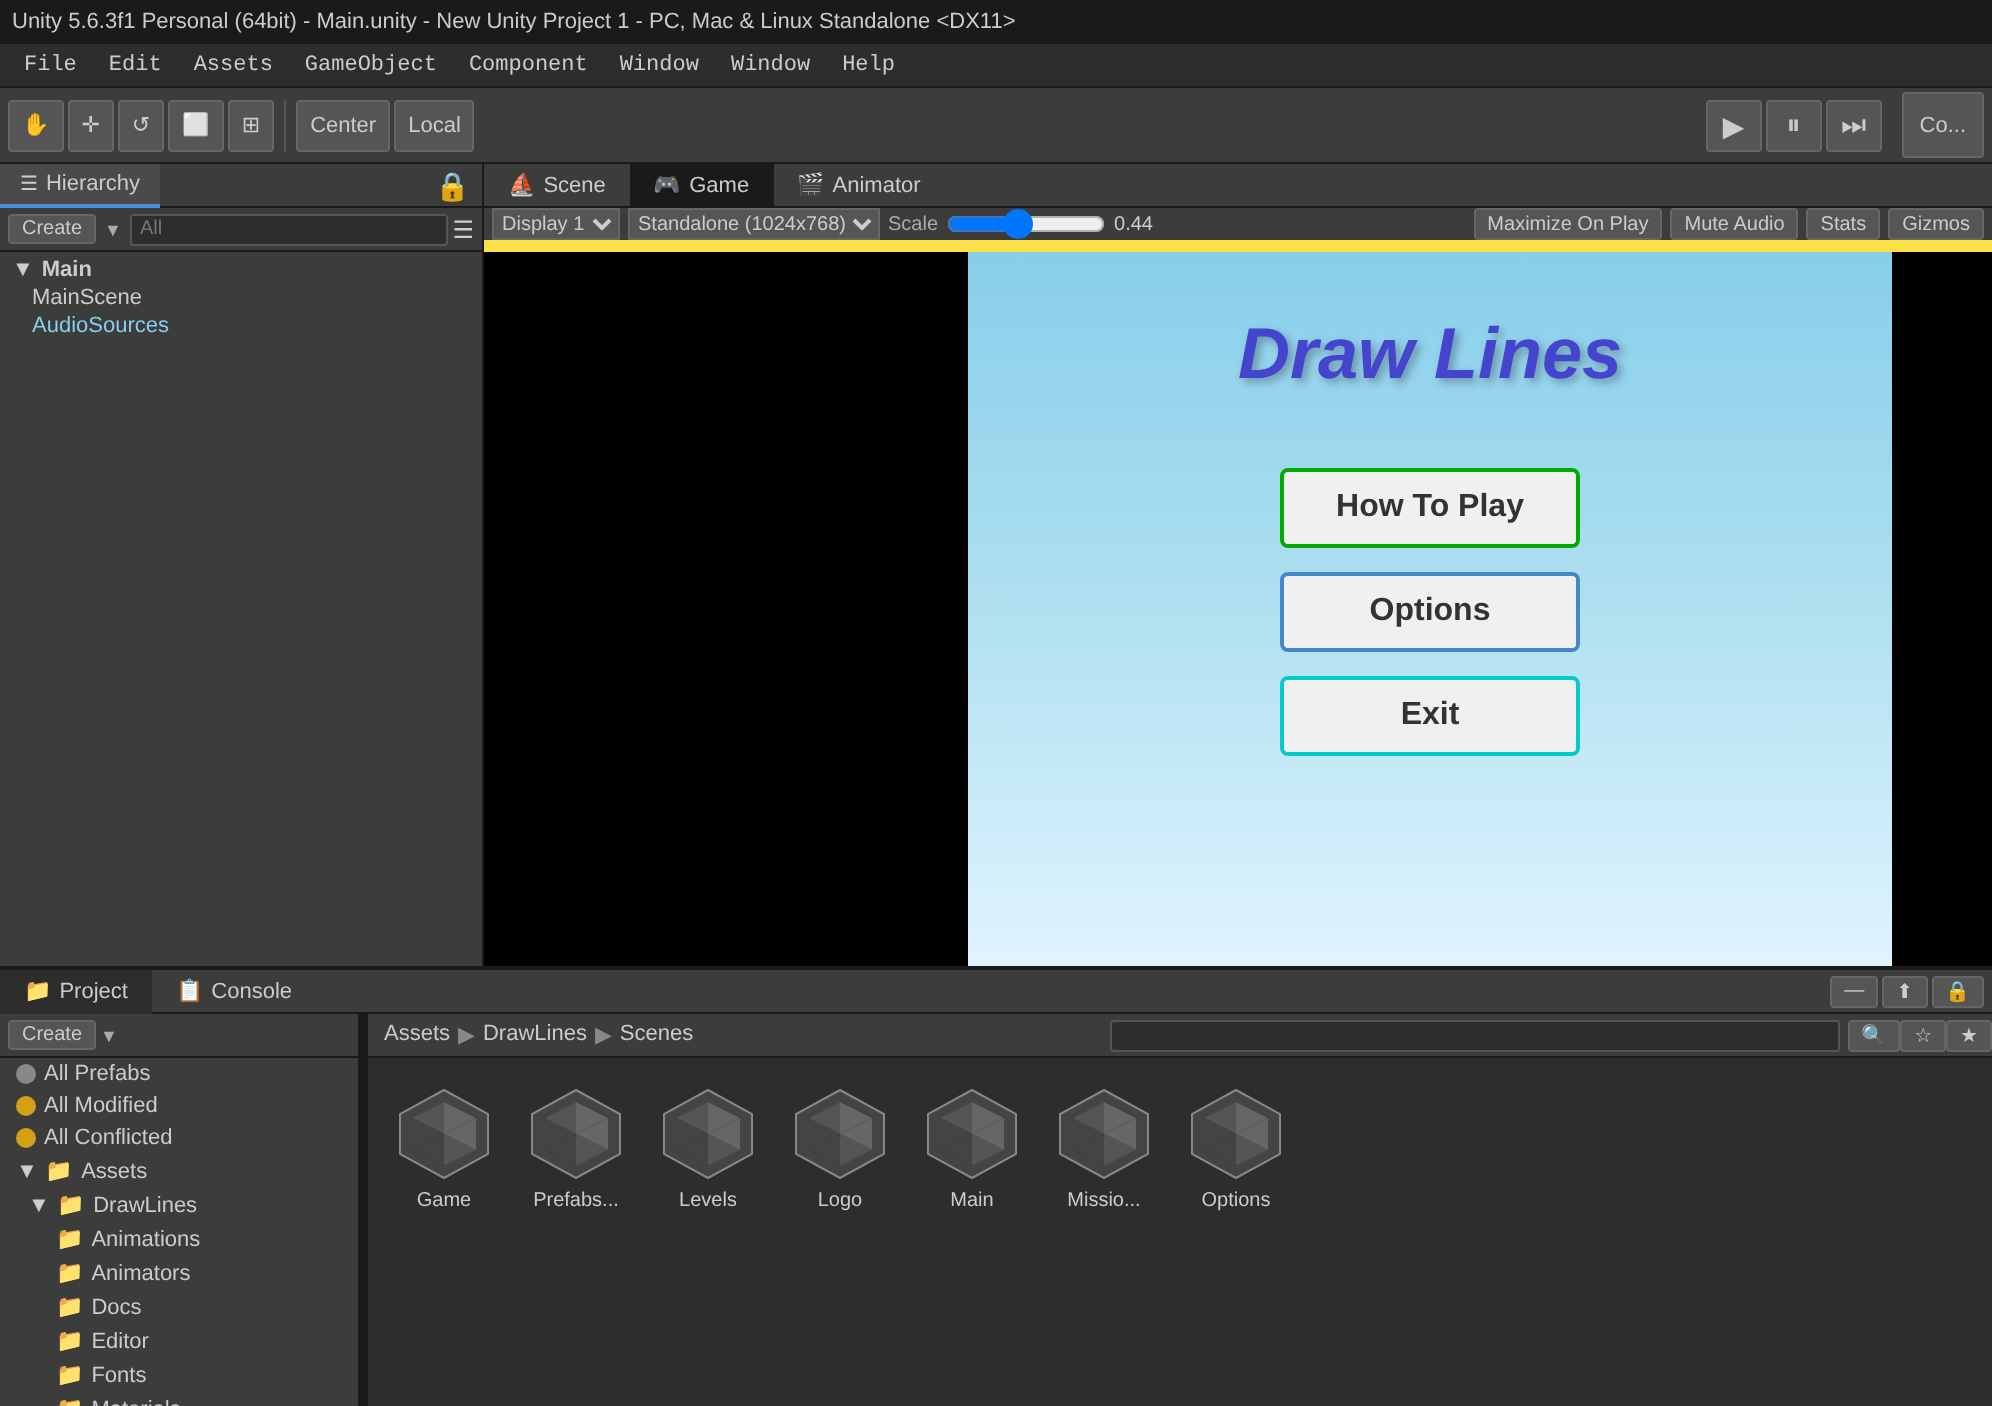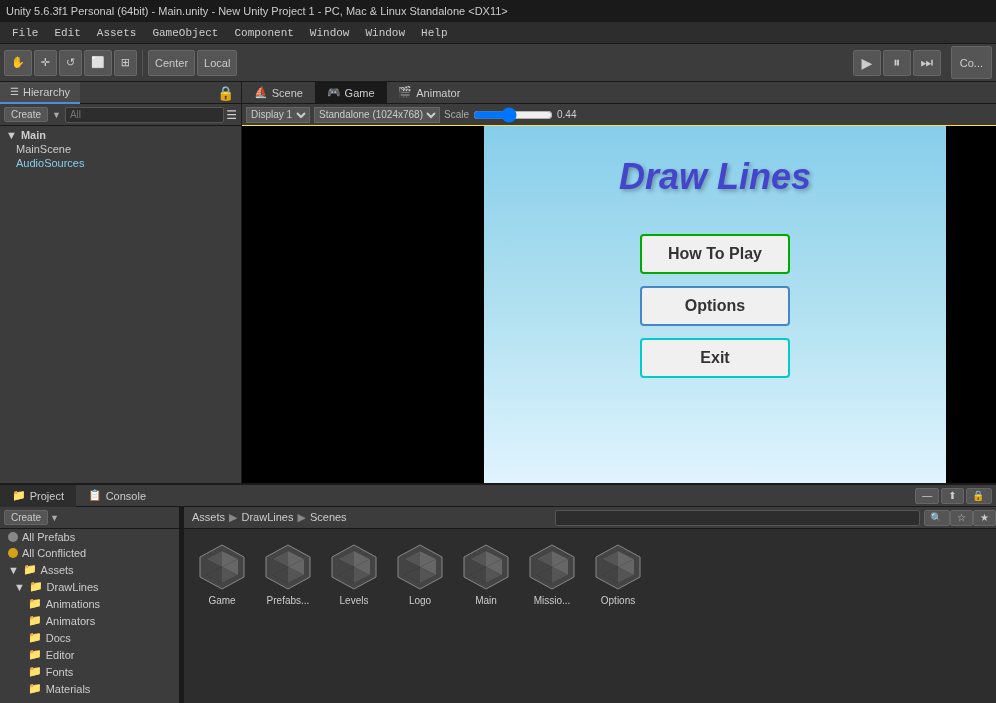--- a/index.html
+++ b/index.html
@@ -39,21 +39,21 @@
 
     
     #center-area { flex: 1; display: flex; flex-direction: column; background: #1a1a1a; }
 
     
     .view-tabs { display: flex; background: #3c3c3c; border-bottom: 1px solid #1a1a1a; height: 22px; align-items: center; }
     .view-tab { padding: 2px 12px; font-size: 11px; color: #ccc; cursor: pointer; height: 22px; display: flex; align-items: center; gap: 4px; }
     .view-tab.active { background: #1a1a1a; }
 
     
-    .game-toolbar { background: #3c3c3c; height: 22px; display: flex; align-items: center; padding: 0 4px; gap: 4px; border-bottom: 1px solid #fde047; font-size: 10px; }
+    .game-toolbar { background: #3c3c3c; height: 22px; display: flex; align-items: center; padding: 0 4px; gap: 4px; border-bottom: 6px solid #fde047; font-size: 10px; }
     .game-toolbar select { background: #555; border: 1px solid #666; color: #ccc; font-size: 10px; height: 16px; }
     .game-toolbar-label { color: #aaa; }
     .scale-slider { width: 80px; }
     .game-toolbar-right { margin-left: auto; display: flex; gap: 4px; align-items: center; }
     .small-btn { background: #555; border: 1px solid #666; color: #ccc; padding: 1px 6px; font-size: 10px; cursor: pointer; border-radius: 2px; height: 16px; display: flex; align-items: center; }
 
     
     #game-view { flex: 1; background: #e5e5e5; display: flex; align-items: stretch; }
     #game-canvas-left { width: 242px; background: #000; flex-shrink: 0; }
     #game-canvas { flex: 1; background: linear-gradient(to bottom, #87ceeb 0%, #b0e0f0 50%, #e0f4ff 100%); display: flex; flex-direction: column; align-items: center; padding: 20px; position: relative; }
@@ -197,20 +197,26 @@
     <div class="game-toolbar">
       <select>
         <option>Display 1</option>
       </select>
       <select>
         <option>Standalone (1024x768)</option>
       </select>
       <span class="game-toolbar-label">Scale</span>
       <input type="range" class="scale-slider" min="0" max="1" step="0.01" value="0.44" style="">
       <span>0.44</span>
+      <div class="game-toolbar-right">
+        <button class="small-btn">Maximize On Play</button>
+        <button class="small-btn">Mute Audio</button>
+        <button class="small-btn">Stats</button>
+        <button class="small-btn">Gizmos</button>
+      </div>
     </div>
 
     <div id="game-view">
       <div id="game-canvas-left"></div>
       <div id="game-canvas">
         <div class="game-title">Draw Lines</div>
         <div class="game-btn howtoplay">How To Play</div>
         <div class="game-btn options">Options</div>
         <div class="game-btn exit">Exit</div>
       </div>
@@ -244,20 +250,24 @@
         <button class="create-btn">Create</button>
         <span style="font-size:9px;color:#aaa;padding:0 2px;">▼</span>
       </div>
 
       <div class="proj-sidebar-item">
         <span class="circle-icon" style="background:#888;"></span>
         <span>All Prefabs</span>
       </div>
       <div class="proj-sidebar-item">
         <span class="circle-icon" style="background:#d4a017;"></span>
+        <span>All Modified</span>
+      </div>
+      <div class="proj-sidebar-item">
+        <span class="circle-icon" style="background:#d4a017;"></span>
         <span>All Conflicted</span>
       </div>
 
       <div class="tree-item">
         <span>▼</span>
         <span>📁</span>
         <span>Assets</span>
       </div>
       <div class="tree-item tree-indent">
         <span>▼</span>

